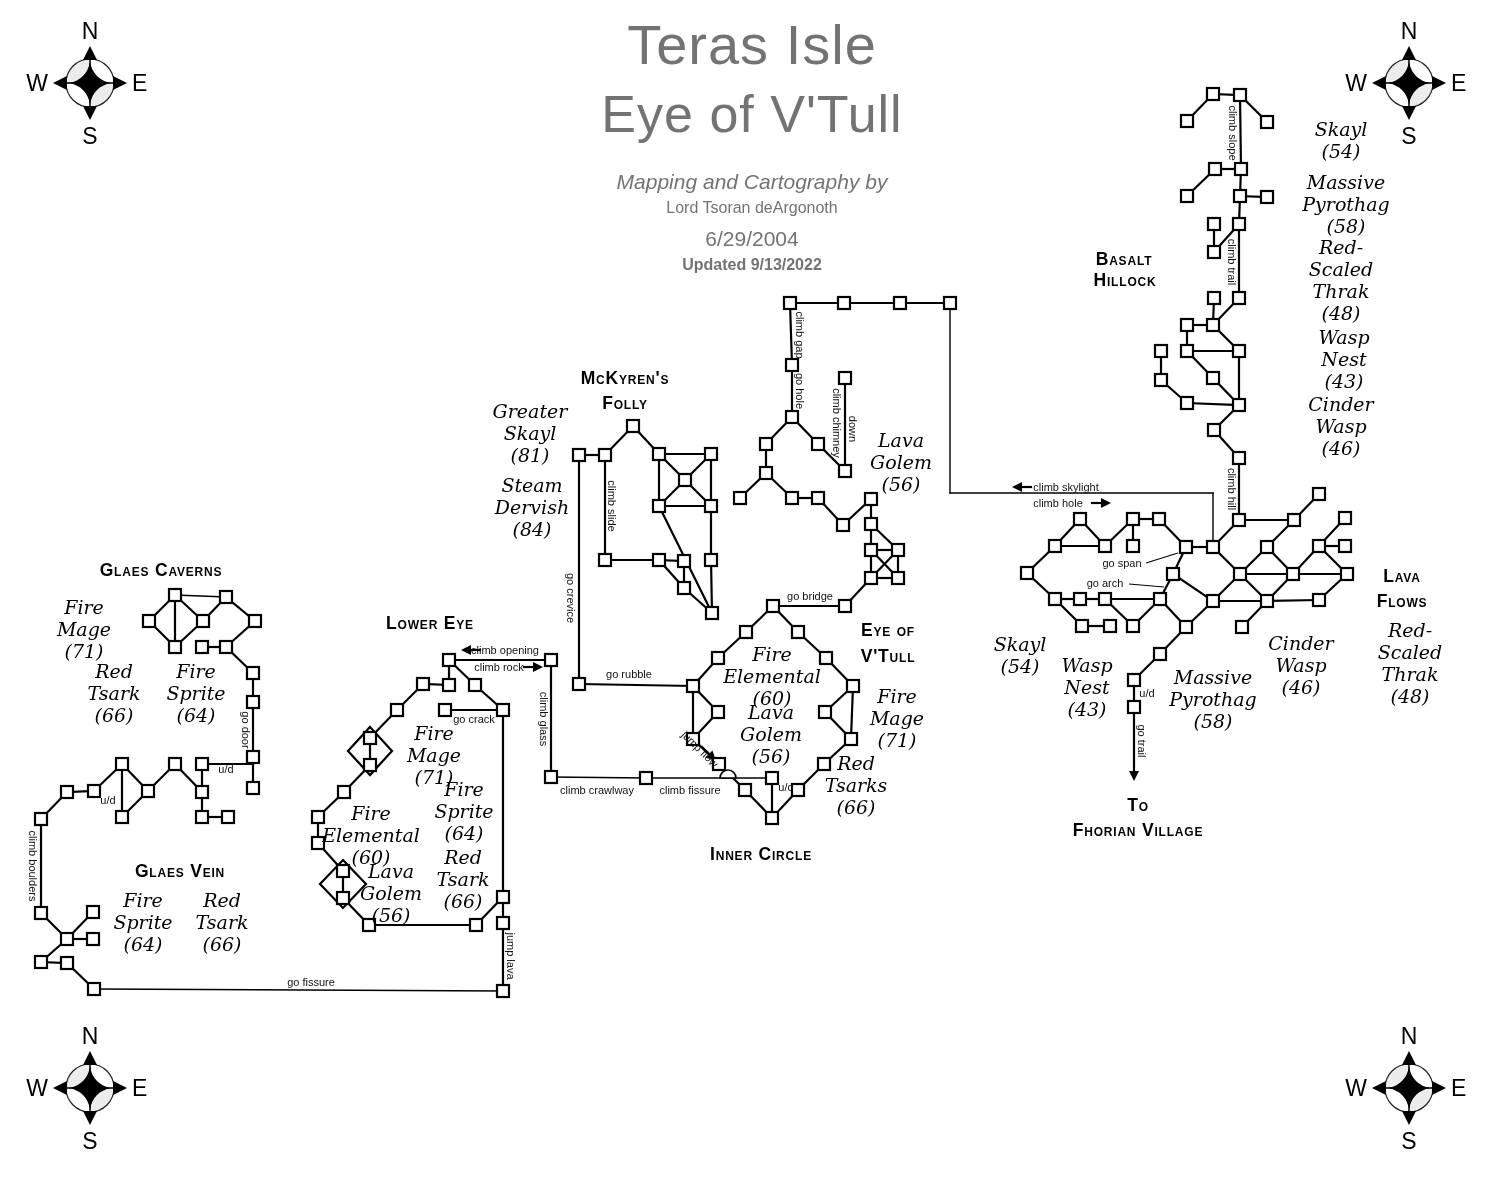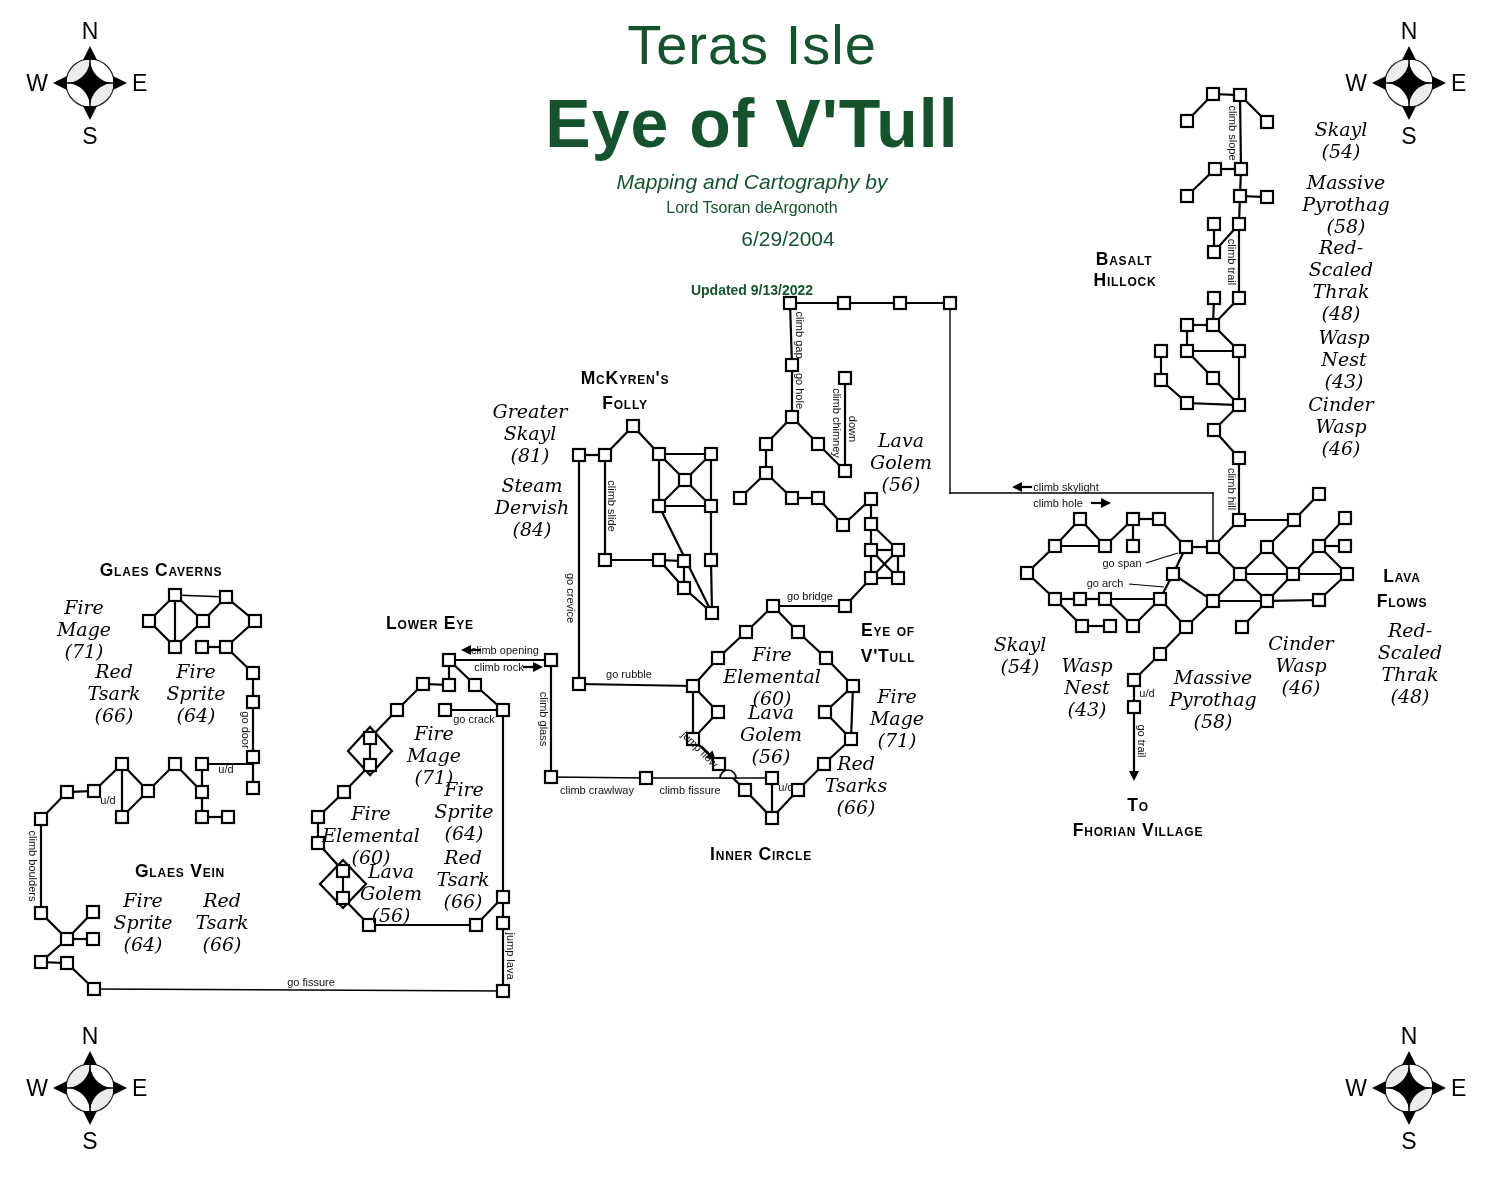--- a/index.html
+++ b/index.html
@@ -1,26 +1,26 @@
 <!DOCTYPE html>
 <html><head>
 <meta charset="utf-8">
 <style>
   html,body{margin:0;padding:0;background:#fff;}
   .stage{position:relative;width:1485px;height:1200px;background:#ffffff;overflow:hidden;
          font-family:"Liberation Sans",sans-serif;}
   #map-svg{position:absolute;left:0;top:0;width:1485px;height:1200px;}
   .titleblock{position:absolute;left:752px;top:0;width:0;height:0;}
-  .titleblock div{position:absolute;transform:translateX(-50%);white-space:nowrap;color:#14532d;text-align:center;}
+  .titleblock div{position:absolute;transform:translateX(-50%);white-space:nowrap;color:#737373;text-align:center;}
   .t1{top:12px;font-size:56px;font-weight:400;letter-spacing:1px;}
-  .t2{top:84px;font-size:68px;font-weight:700;letter-spacing:1px;}
+  .t2{top:84px;font-size:52px;font-weight:400;letter-spacing:1px;}
   .c1{top:170px;font-size:21px;font-style:italic;}
   .c2{top:199px;font-size:16px;}
-  .c3{top:227px;font-size:21px;margin-left:36px;}
-  .c4{top:256px;font-size:14px;font-weight:bold;margin-top:26px;}
+  .c3{top:227px;font-size:21px;}
+  .c4{top:256px;font-size:16px;font-weight:bold;}
   
   text{fill:#000;}
   .area{font-family:"Liberation Sans",sans-serif;font-size:17.5px;font-weight:bold;
         font-variant:small-caps;letter-spacing:0.8px;}
   .creature{font-family:"DejaVu Serif","Liberation Serif",serif;font-style:italic;font-size:19px;}
   .plabel{font-family:"Liberation Sans",sans-serif;font-size:11px;fill:#111;}
   .cletter{font-family:"Liberation Sans",sans-serif;font-size:23px;font-weight:500;}
   .edge{stroke:#000;stroke-width:2.2;stroke-linecap:square;}
   .edge.thin{stroke-width:1.4;}
   .room{fill:#fff;stroke:#000;stroke-width:2.2;}

